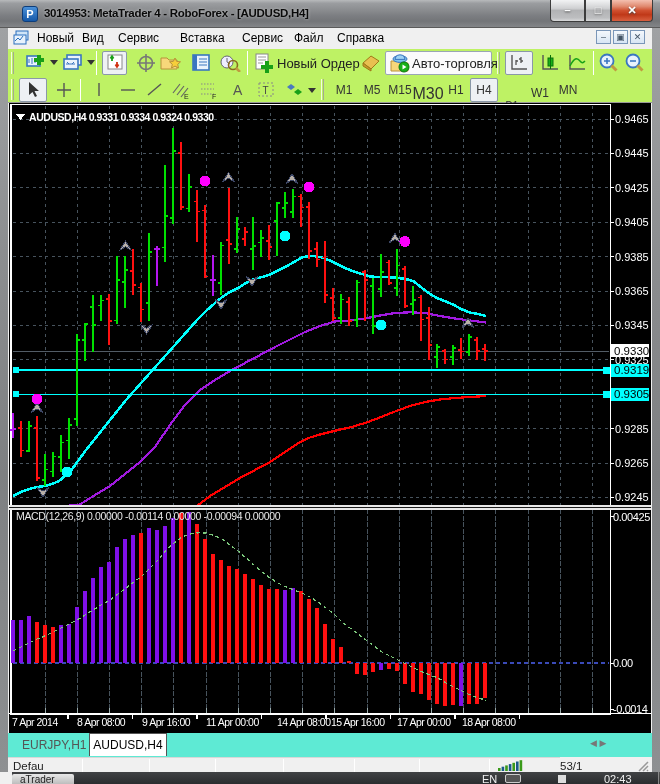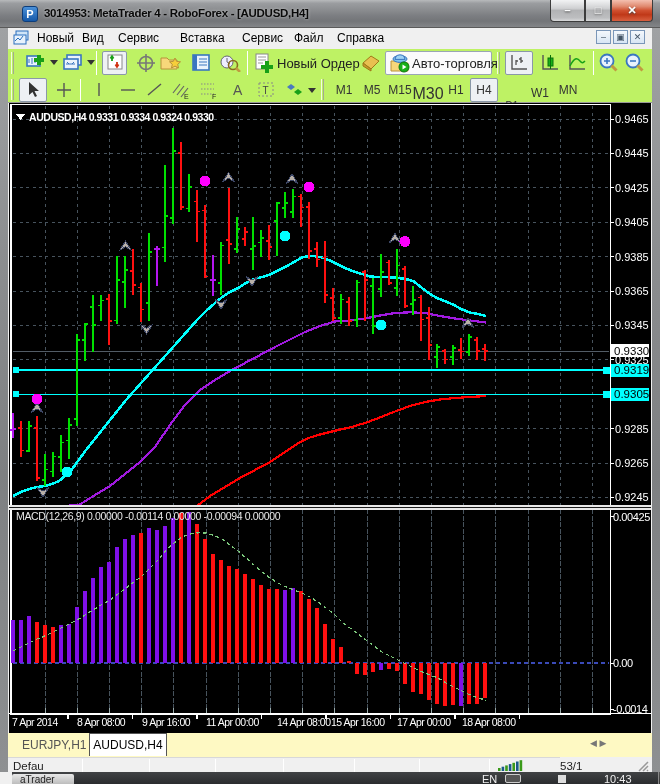--- a/index.html
+++ b/index.html
@@ -702,21 +702,21 @@
     <line x1="510.5" y1="610.5" x2="510.5" y2="616" stroke="#fff" stroke-width="1.2"></line>
     <text x="3" y="623" font-family="Liberation Sans" font-size="10.5" letter-spacing="-0.5" fill="#ffffff">7 Apr 2014</text>
     <text x="68" y="623" font-family="Liberation Sans" font-size="10.5" letter-spacing="-0.5" fill="#ffffff">8 Apr 08:00</text>
     <text x="133" y="623" font-family="Liberation Sans" font-size="10.5" letter-spacing="-0.5" fill="#ffffff">9 Apr 16:00</text>
     <text x="197" y="623" font-family="Liberation Sans" font-size="10.5" letter-spacing="-0.5" fill="#ffffff">11 Apr 00:00</text>
     <text x="268" y="623" font-family="Liberation Sans" font-size="10.5" letter-spacing="-0.5" fill="#ffffff">14 Apr 08:00</text>
     <text x="322" y="623" font-family="Liberation Sans" font-size="10.5" letter-spacing="-0.5" fill="#ffffff">15 Apr 16:00</text>
     <text x="388" y="623" font-family="Liberation Sans" font-size="10.5" letter-spacing="-0.5" fill="#ffffff">17 Apr 00:00</text>
     <text x="453" y="623" font-family="Liberation Sans" font-size="10.5" letter-spacing="-0.5" fill="#ffffff">18 Apr 08:00</text>
   </svg>
-<div class="abs" style="left:8px;top:733px;width:644px;height:24px;background:#fef9c3">
+<div class="abs" style="left:8px;top:733px;width:644px;height:24px;background:#5eead4">
     <div class="tab" style="left:14px;top:5px;color:#555">EURJPY,H1</div>
     <div class="tab" style="left:81px;top:0px;width:78px;height:23px;background:#fff;border:1px solid #555;border-bottom:none;text-align:center;line-height:22px;color:#000">AUDUSD,H4</div>
     <div class="tab" style="left:582px;top:5px;color:#777;font-size:9px">◀&nbsp;▶</div>
   </div>
 <div class="abs statusbar">
     <div class="abs" style="left:5px;top:2px">Defau</div>
     <div class="abs" style="left:74px;top:1px;width:1px;height:13px;background:#c0c0c0;border-right:1px solid #fff"></div>
     <div class="abs" style="left:141px;top:1px;width:1px;height:13px;background:#c0c0c0;border-right:1px solid #fff"></div>
     <div class="abs" style="left:207px;top:1px;width:1px;height:13px;background:#c0c0c0;border-right:1px solid #fff"></div>
     <div class="abs" style="left:275px;top:1px;width:1px;height:13px;background:#c0c0c0;border-right:1px solid #fff"></div>
@@ -735,14 +735,14 @@
     <div class="abs" style="left:552px;top:2px">53/1 kb</div>
     <svg class="abs" style="left:630px;top:3px" width="11" height="11">
       <path d="M10 1 L1 10 M10 5 L5 10 M10 9 L9 10" stroke="#999" stroke-width="1.5"></path>
     </svg>
   </div>
 <div class="abs taskbar">
     <div class="abs" style="left:0px;top:2px;width:62px;height:10px;background:linear-gradient(#e8e8e8,#bdbdbd);border-radius:2px 2px 0 0;color:#222;font-size:10px;padding-left:8px">aTrader</div>
     <div class="abs" style="left:470px;top:1px;color:#f0f0f0">EN</div>
     <div class="abs" style="left:493px;top:2px;width:16px;height:9px;border:1px solid #ccc;border-radius:2px;background:#555"></div>
     <div class="abs" style="left:546px;top:3px;width:8px;height:8px;background:#ddd"></div>
-    <div class="abs" style="left:592px;top:1px;color:#f0f0f0">10:43</div>
+    <div class="abs" style="left:592px;top:1px;color:#f0f0f0">02:43</div>
     <div class="abs" style="left:646px;top:0px;width:14px;height:12px;background:linear-gradient(#555,#333);border-left:1px solid #888"></div>
   </div>
 </body></html>

